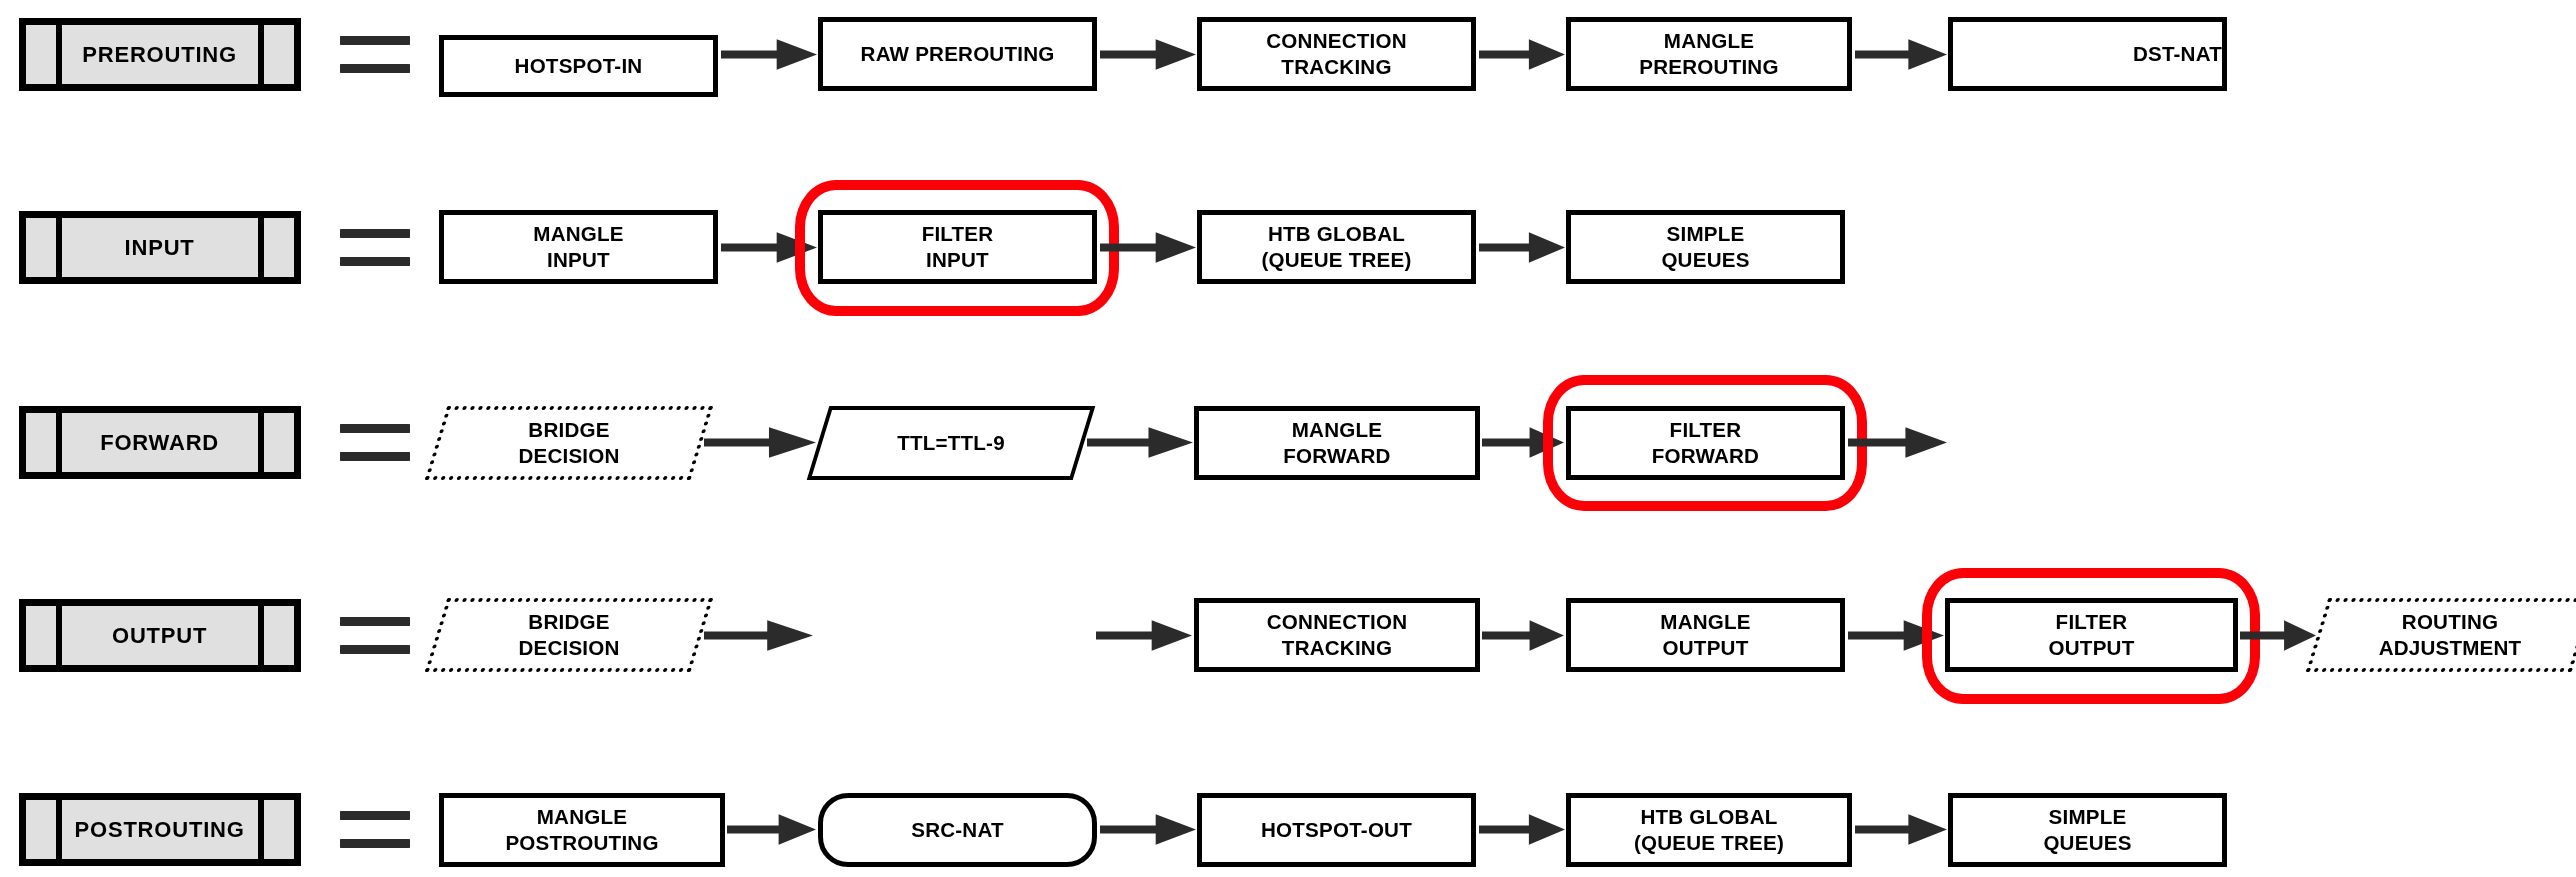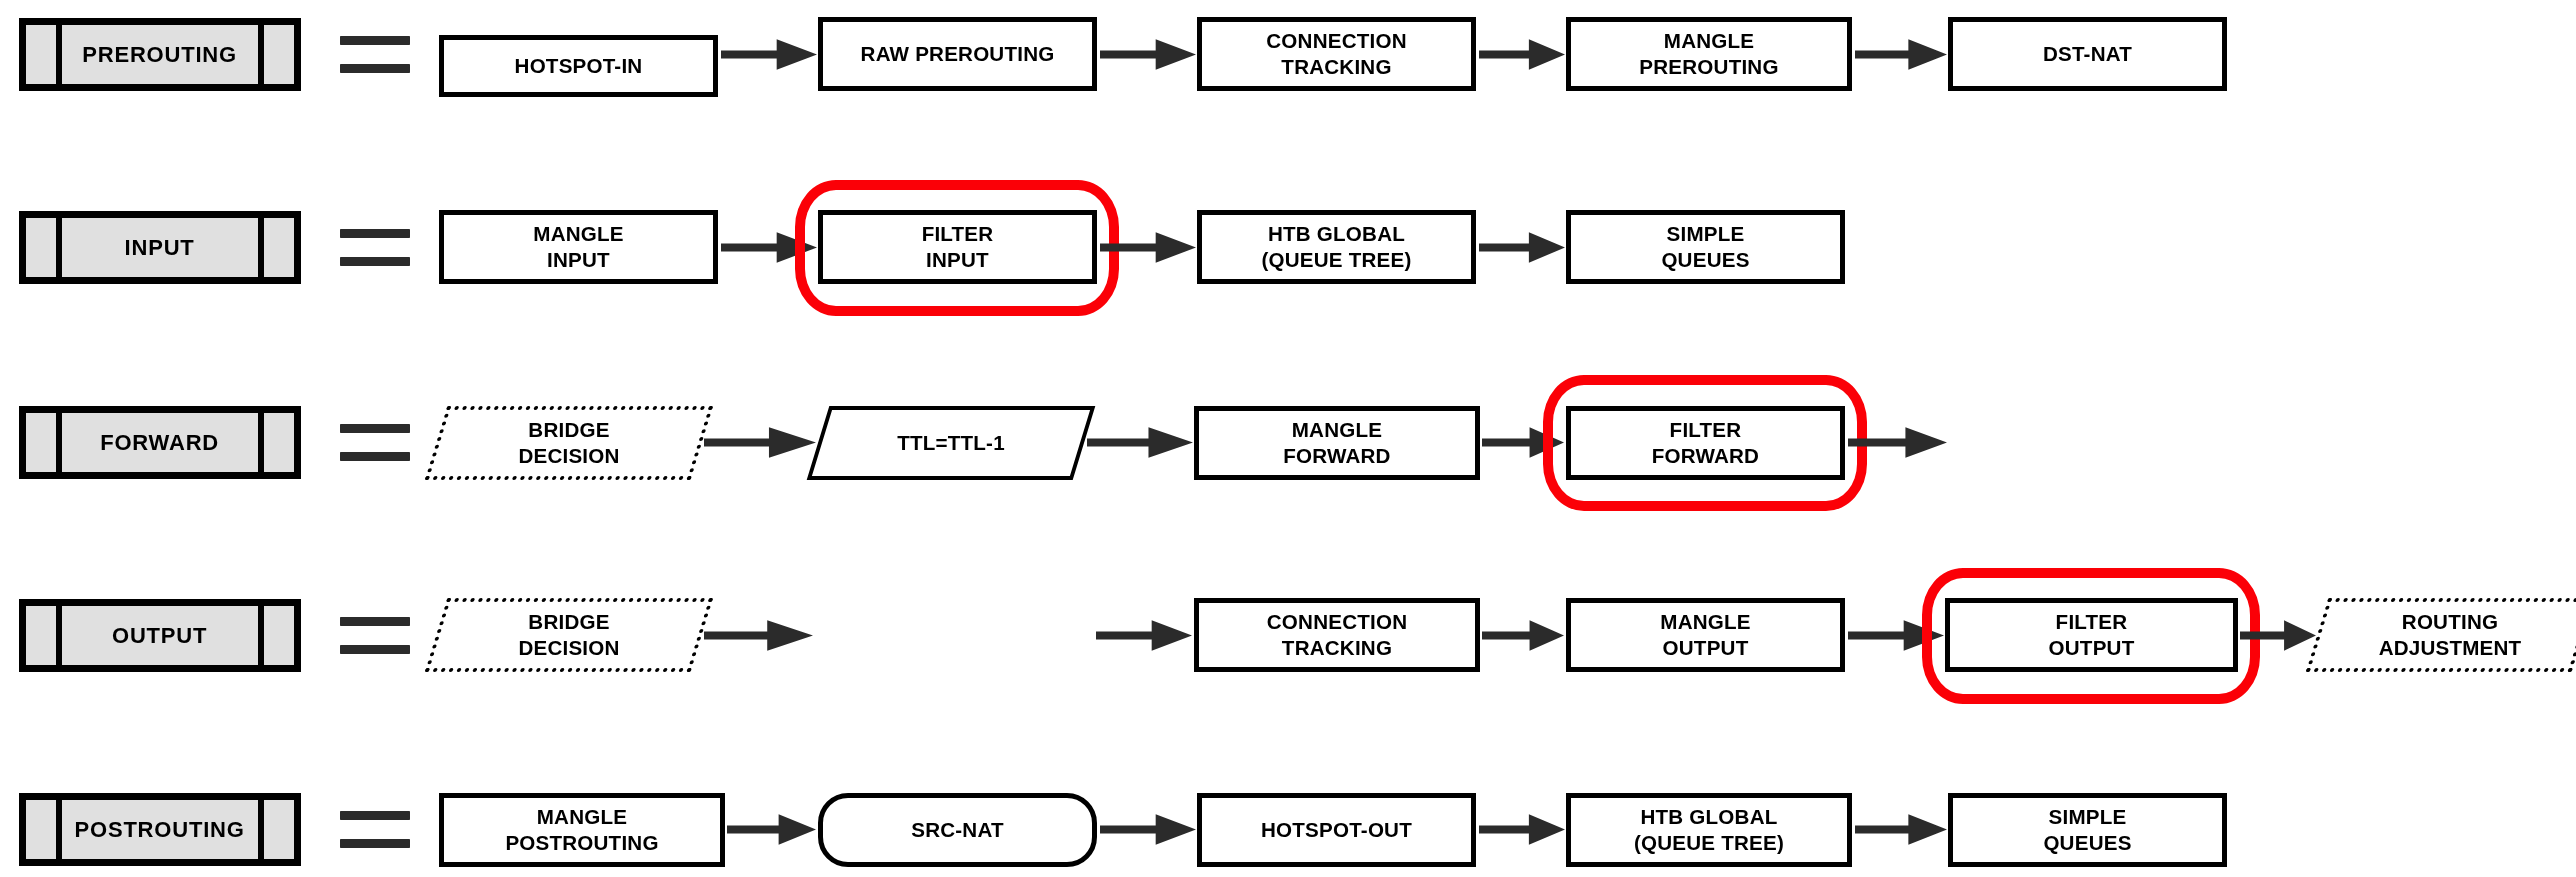--- a/index.html
+++ b/index.html
@@ -138,21 +138,21 @@
     </div>
     <div class="node" style="left: 1566px; top: 17.3px; width: 286px; height: 74px;">
       <span class="txt">MANGLE
 PREROUTING</span>
     </div>
     <div class="arrow" style="left: 1855px; top: 34px; width: 92px;">
       <svg viewBox="0 0 100 62" preserveAspectRatio="none">
         <path d="M0,25 L58,25 L58,8 L100,31 L58,54 L58,37 L0,37 Z" fill="#2b2b2b"></path>
       </svg>
     </div>
-    <div class="node" style="left: 1948px; top: 17.3px; width: 279px; height: 74px;">
+    <div class="node" style="left: 1948px; top: 17.3px; width: 279px; height: 74px; justify-content: flex-end;">
       <span class="txt">DST-NAT</span>
     </div>
     <div class="chain-badge" style="left: 18.6px; top: 211px; width: 282px; height: 73px;">
       <span class="bar left"></span>
       <span class="bar right"></span>
       <span class="label">INPUT</span>
     </div>
     <div class="equals" style="left: 340px; top: 229px;">
       <i></i>
       <i class="second"></i>
@@ -203,21 +203,21 @@
       <span class="txt">BRIDGE
 DECISION</span>
     </div>
     <div class="arrow" style="left: 704px; top: 422px; width: 112px;">
       <svg viewBox="0 0 100 62" preserveAspectRatio="none">
         <path d="M0,25 L58,25 L58,8 L100,31 L58,54 L58,37 L0,37 Z" fill="#2b2b2b"></path>
       </svg>
     </div>
     <div class="para solid" style="left: 818px; top: 406px; width: 266px; height: 74px;">
       <div class="skewbox"></div>
-      <span class="txt">TTL=TTL-1</span>
+      <span class="txt">TTL=TTL-9</span>
     </div>
     <div class="arrow" style="left: 1087px; top: 422px; width: 106px;">
       <svg viewBox="0 0 100 62" preserveAspectRatio="none">
         <path d="M0,25 L58,25 L58,8 L100,31 L58,54 L58,37 L0,37 Z" fill="#2b2b2b"></path>
       </svg>
     </div>
     <div class="node" style="left: 1194px; top: 406px; width: 286px; height: 74px;">
       <span class="txt">MANGLE
 FORWARD</span>
     </div>

